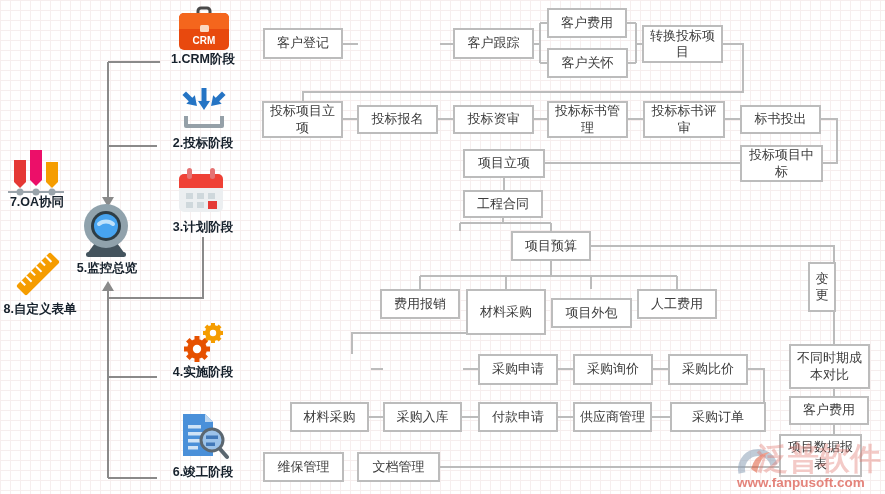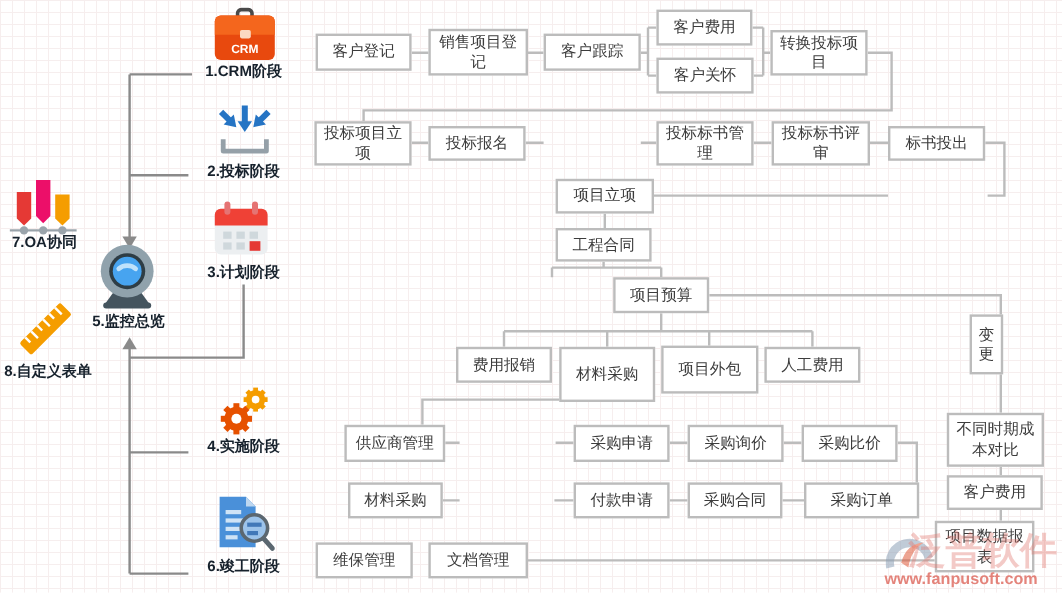--- a/index.html
+++ b/index.html
@@ -195,47 +195,48 @@
             <line x1="30" y1="19" x2="30" y2="27"></line>
           <line x1="37" y1="19" x2="37" y2="25"></line>
             <line x1="44" y1="19" x2="44" y2="27"></line>
         </g>
       </g>
     </svg>
   </div>
   <div class="stage-label" style="left:0px;top:301px;width:80px">8.自定义表单</div>
 
   <div class="node" style="left:263px;top:28px;width:80px;height:31px">客户登记</div>
-  <div class="node" style="left:357px;top:24px;width:83px;height:39px">销售项目登记</div>
   <div class="node" style="left:453px;top:28px;width:81px;height:31px">客户跟踪</div>
   <div class="node" style="left:547px;top:8px;width:80px;height:30px">客户费用</div>
   <div class="node" style="left:547px;top:48px;width:81px;height:30px">客户关怀</div>
   <div class="node" style="left:642px;top:25px;width:81px;height:38px">转换投标项目</div>
   <div class="node" style="left:262px;top:101px;width:81px;height:37px">投标项目立项</div>
   <div class="node" style="left:357px;top:105px;width:81px;height:29px">投标报名</div>
+  <div class="node" style="left:453px;top:105px;width:81px;height:29px">投标资审</div>
   <div class="node" style="left:547px;top:101px;width:81px;height:37px">投标标书管理</div>
   <div class="node" style="left:643px;top:101px;width:82px;height:37px">投标标书评审</div>
   <div class="node" style="left:740px;top:105px;width:81px;height:29px">标书投出</div>
   <div class="node" style="left:463px;top:149px;width:82px;height:29px">项目立项</div>
+  <div class="node" style="left:740px;top:145px;width:83px;height:37px">投标项目中标</div>
   <div class="node" style="left:463px;top:190px;width:80px;height:28px">工程合同</div>
   <div class="node" style="left:511px;top:231px;width:80px;height:30px">项目预算</div>
   <div class="node" style="left:380px;top:289px;width:80px;height:30px">费用报销</div>
   <div class="node" style="left:466px;top:289px;width:80px;height:46px">材料采购</div>
-  <div class="node" style="left:551px;top:288px;width:81px;height:40px">项目外包</div>
+  <div class="node" style="left:551px;top:298px;width:81px;height:30px">项目外包</div>
   <div class="node" style="left:637px;top:289px;width:80px;height:30px">人工费用</div>
   <div class="node" style="left:808px;top:262px;width:28px;height:50px">变更</div>
   <div class="node" style="left:789px;top:344px;width:81px;height:45px">不同时期成本对比</div>
   <div class="node" style="left:789px;top:396px;width:80px;height:29px">客户费用</div>
-  <div class="node" style="left:287px;top:354px;width:84px;height:31px">供应商管理</div>
   <div class="node" style="left:478px;top:354px;width:80px;height:31px">采购申请</div>
   <div class="node" style="left:573px;top:354px;width:80px;height:31px">采购询价</div>
   <div class="node" style="left:668px;top:354px;width:80px;height:31px">采购比价</div>
   <div class="node" style="left:290px;top:402px;width:79px;height:30px">材料采购</div>
+  <div class="node" style="left:383px;top:402px;width:79px;height:30px">采购入库</div>
   <div class="node" style="left:478px;top:402px;width:80px;height:30px">付款申请</div>
-  <div class="node" style="left:573px;top:402px;width:79px;height:30px">采购合同</div>
+  <div class="node" style="left:573px;top:402px;width:79px;height:30px">供应商管理</div>
   <div class="node" style="left:670px;top:402px;width:96px;height:30px">采购订单</div>
   <div class="node" style="left:263px;top:452px;width:81px;height:30px">维保管理</div>
   <div class="node" style="left:357px;top:452px;width:83px;height:30px">文档管理</div>
   <div class="node" style="left:779px;top:434px;width:83px;height:43px">项目数据报表</div>
 
   <div class="wm">
     <svg width="40" height="44" style="position:absolute;left:5px;top:5px;opacity:.55">
       <path d="M4 32 A 16 16 0 1 1 36 24" stroke="#8ea2b8" stroke-width="7" fill="none"></path>
       <path d="M13 28 Q17 12 32 11 Q21 17 19 32 Z" fill="#e05a3a"></path>
     </svg>

